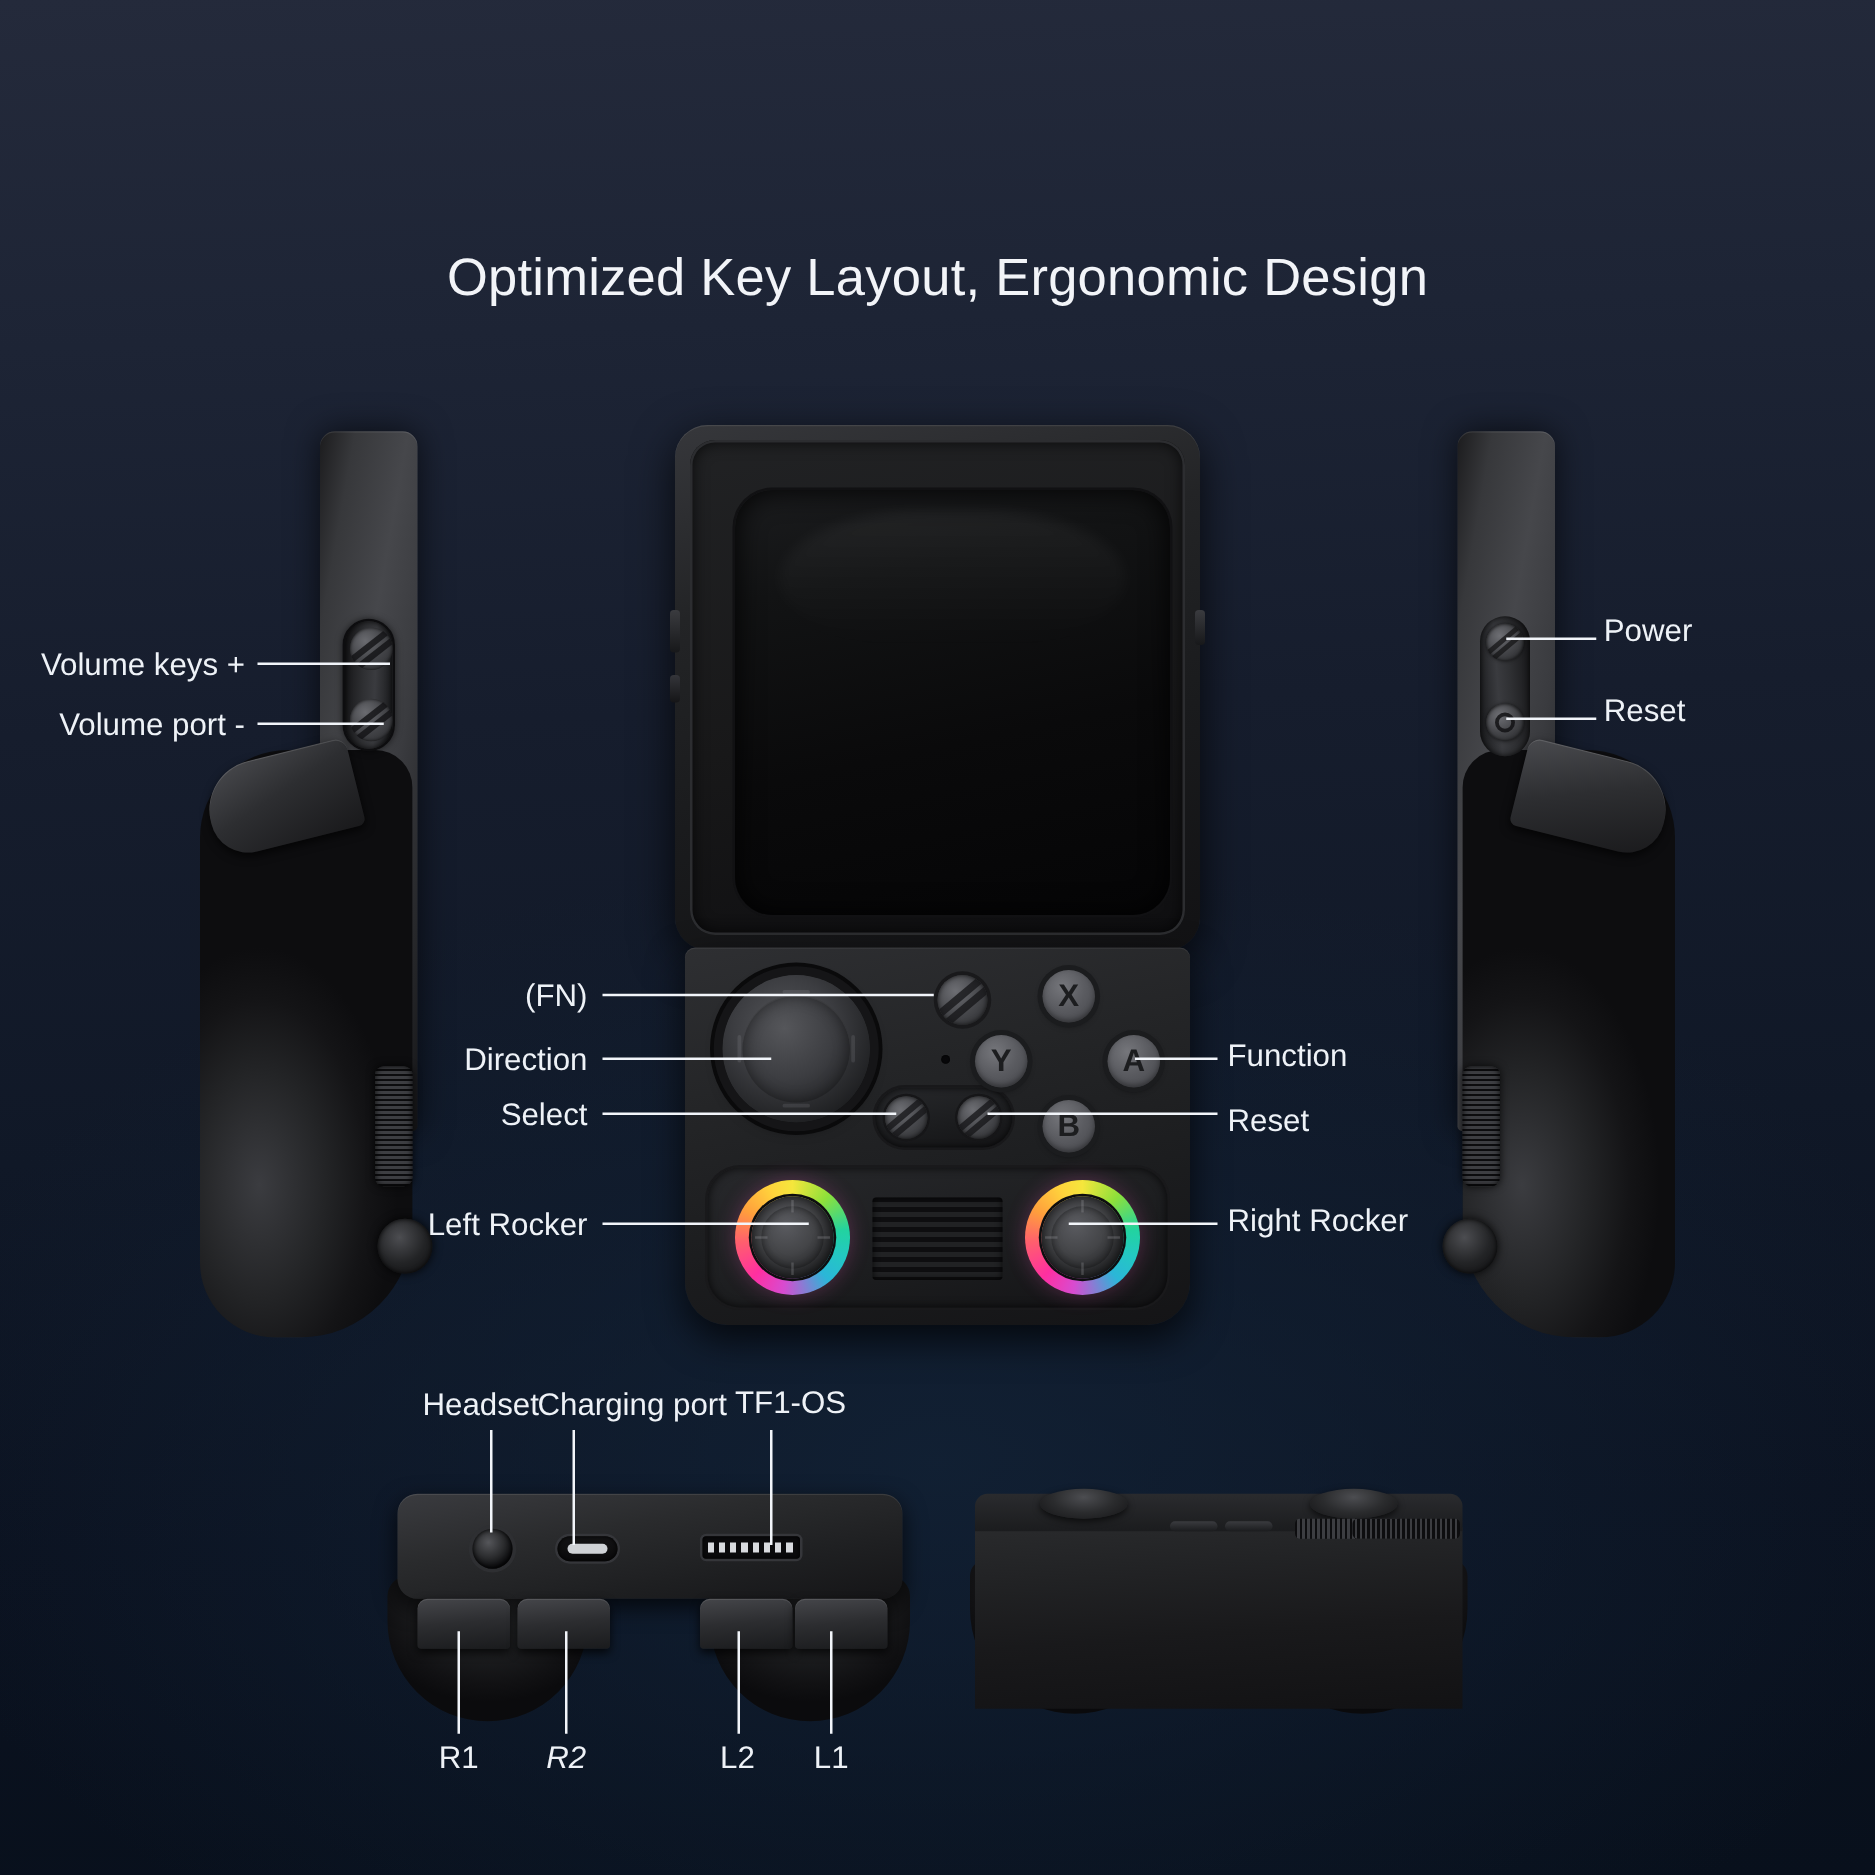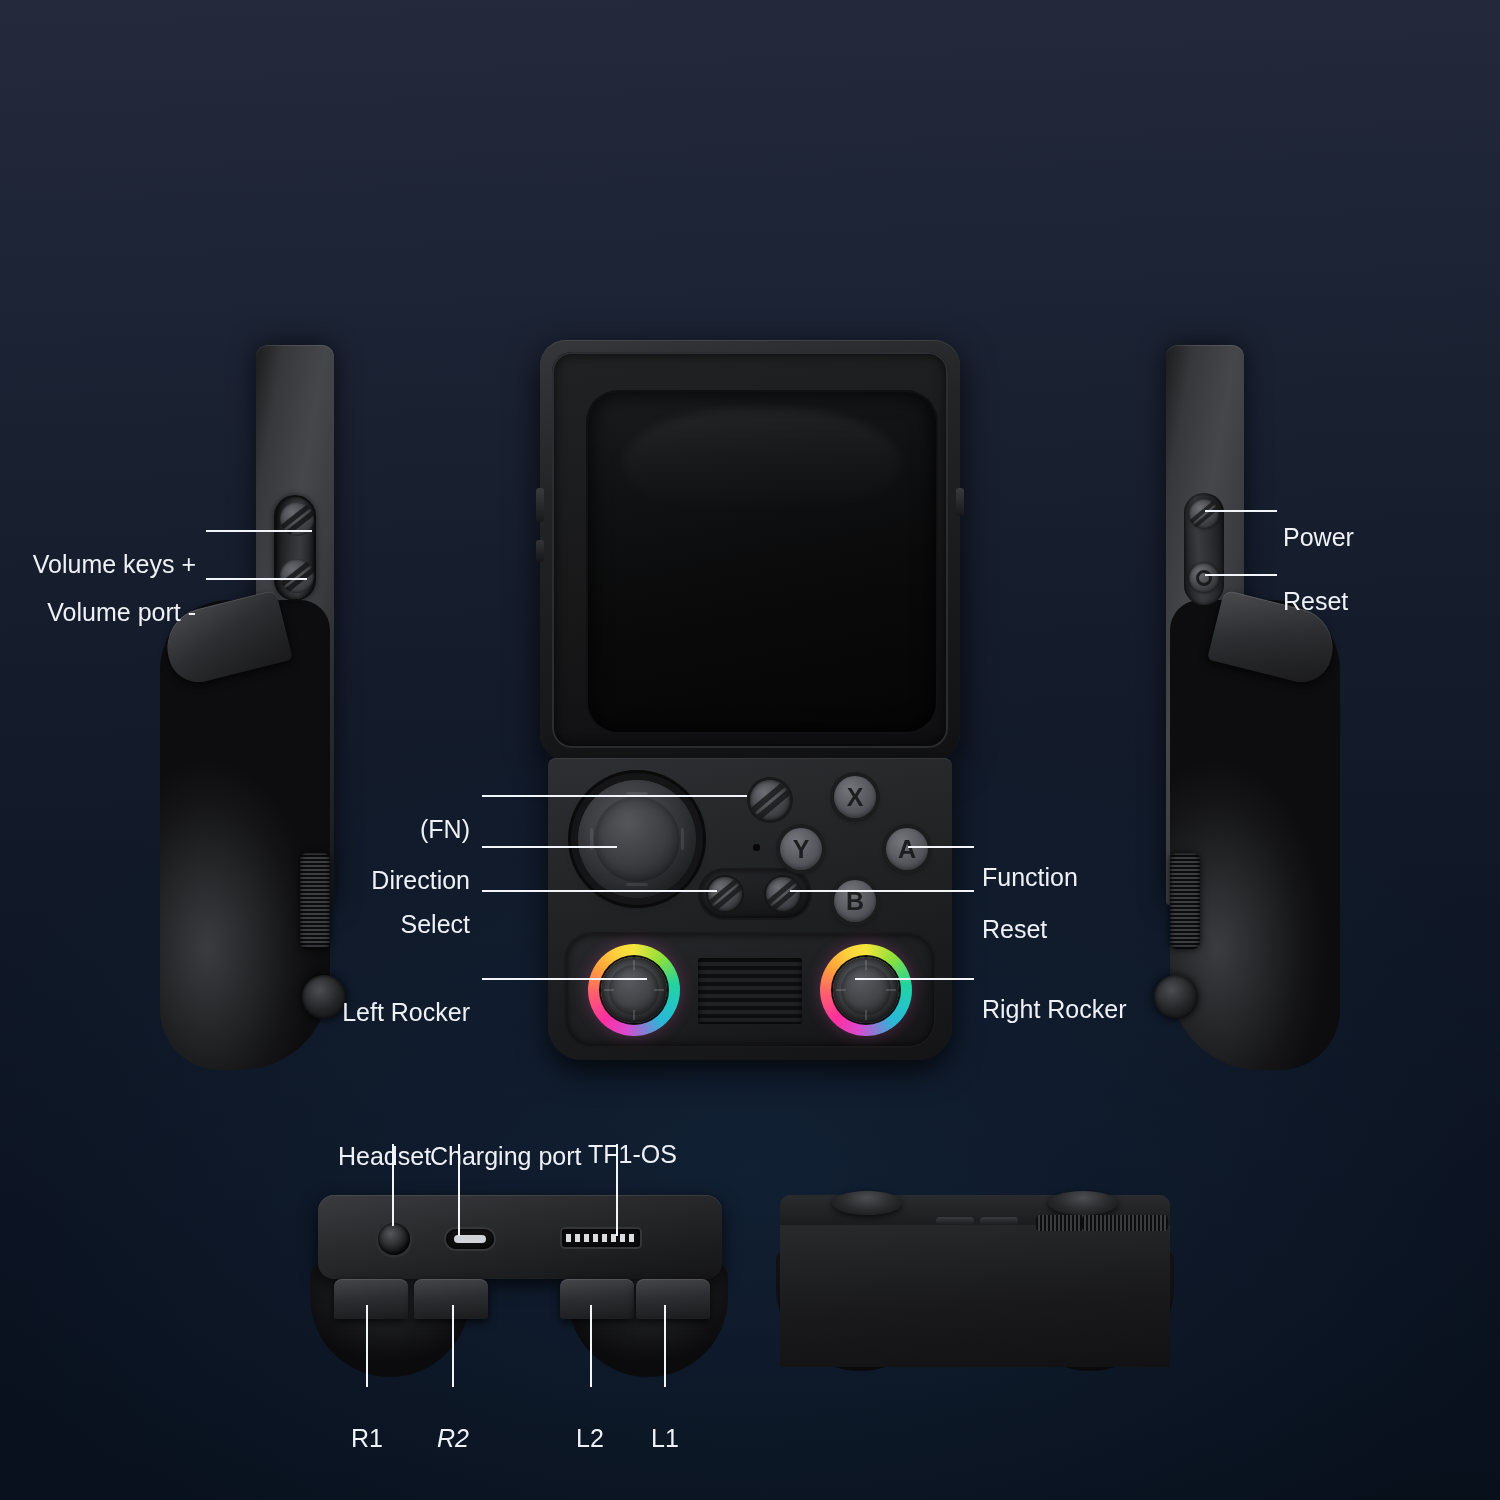--- a/index.html
+++ b/index.html
@@ -18,21 +18,21 @@
     position:absolute; top:78px; left:0; width:1500px; text-align:center;
     font-size:96px; font-weight:bold; color:#8f2bf5; letter-spacing:-1px;
     line-height:1.05; text-shadow:0 0 26px rgba(143,43,245,.35);
   }
   .subtitle {
     position:absolute; top:198px; left:0; width:1500px; text-align:center;
     font-size:42px; color:#f2f4f8; font-weight:400; letter-spacing:.2px;
   }
 
   
-  .lbl { position:absolute; color:#eef2f7; font-size:25px; white-space:nowrap;margin-top:32px; }
+  .lbl { position:absolute; color:#eef2f7; font-size:25px; white-space:nowrap; }
   .lbl.r { text-align:right; }
   .leader { position:absolute; background:#f2f5fa; height:2px; }
   .leader.v { width:2px; height:auto; }
 
   
   .side { position:absolute; top:345px; width:200px; height:720px; }
   .side .slab {
     position:absolute; top:0; width:78px; height:560px; border-radius:12px 12px 4px 4px;
     background:linear-gradient(100deg,#1c1c1e 0%,#37383b 16%,#46474b 40%,#3a3b3f 62%,#242528 86%,#151517 100%);
     box-shadow:0 0 26px rgba(0,0,0,.65), inset 0 1px 0 rgba(255,255,255,.10);
@@ -274,20 +274,21 @@
   .bv-bar {
     position:absolute; width:38px; height:8px; border-radius:4px;
     background:linear-gradient(180deg,#3a3b3f,#1b1c1e);
   }
 </style>
 </head>
 <body>
 
 <div class="stage">
 
+  <div class="subtitle">Optimized Key Layout, Ergonomic Design</div>
 
   <div class="side" style="left:160px;">
     <div class="slab" style="left:96px;"></div>
     <div class="grip" style="left:0px; top:255px; border-radius:70px 30px 90px 60px;"></div>
     <div class="trig" style="left:6px; top:258px; border-radius:40px 10px 6px 30px; transform:rotate(-14deg);"></div>
     <div class="wheel" style="left:140px; top:508px;"></div>
     <div class="jackdot" style="left:142px; top:630px;"></div>
     <div class="volpad" style="left:114px; top:150px;">
       <div class="volkey" style="top:5px;"></div>
       <div class="volkey" style="top:62px;"></div>

